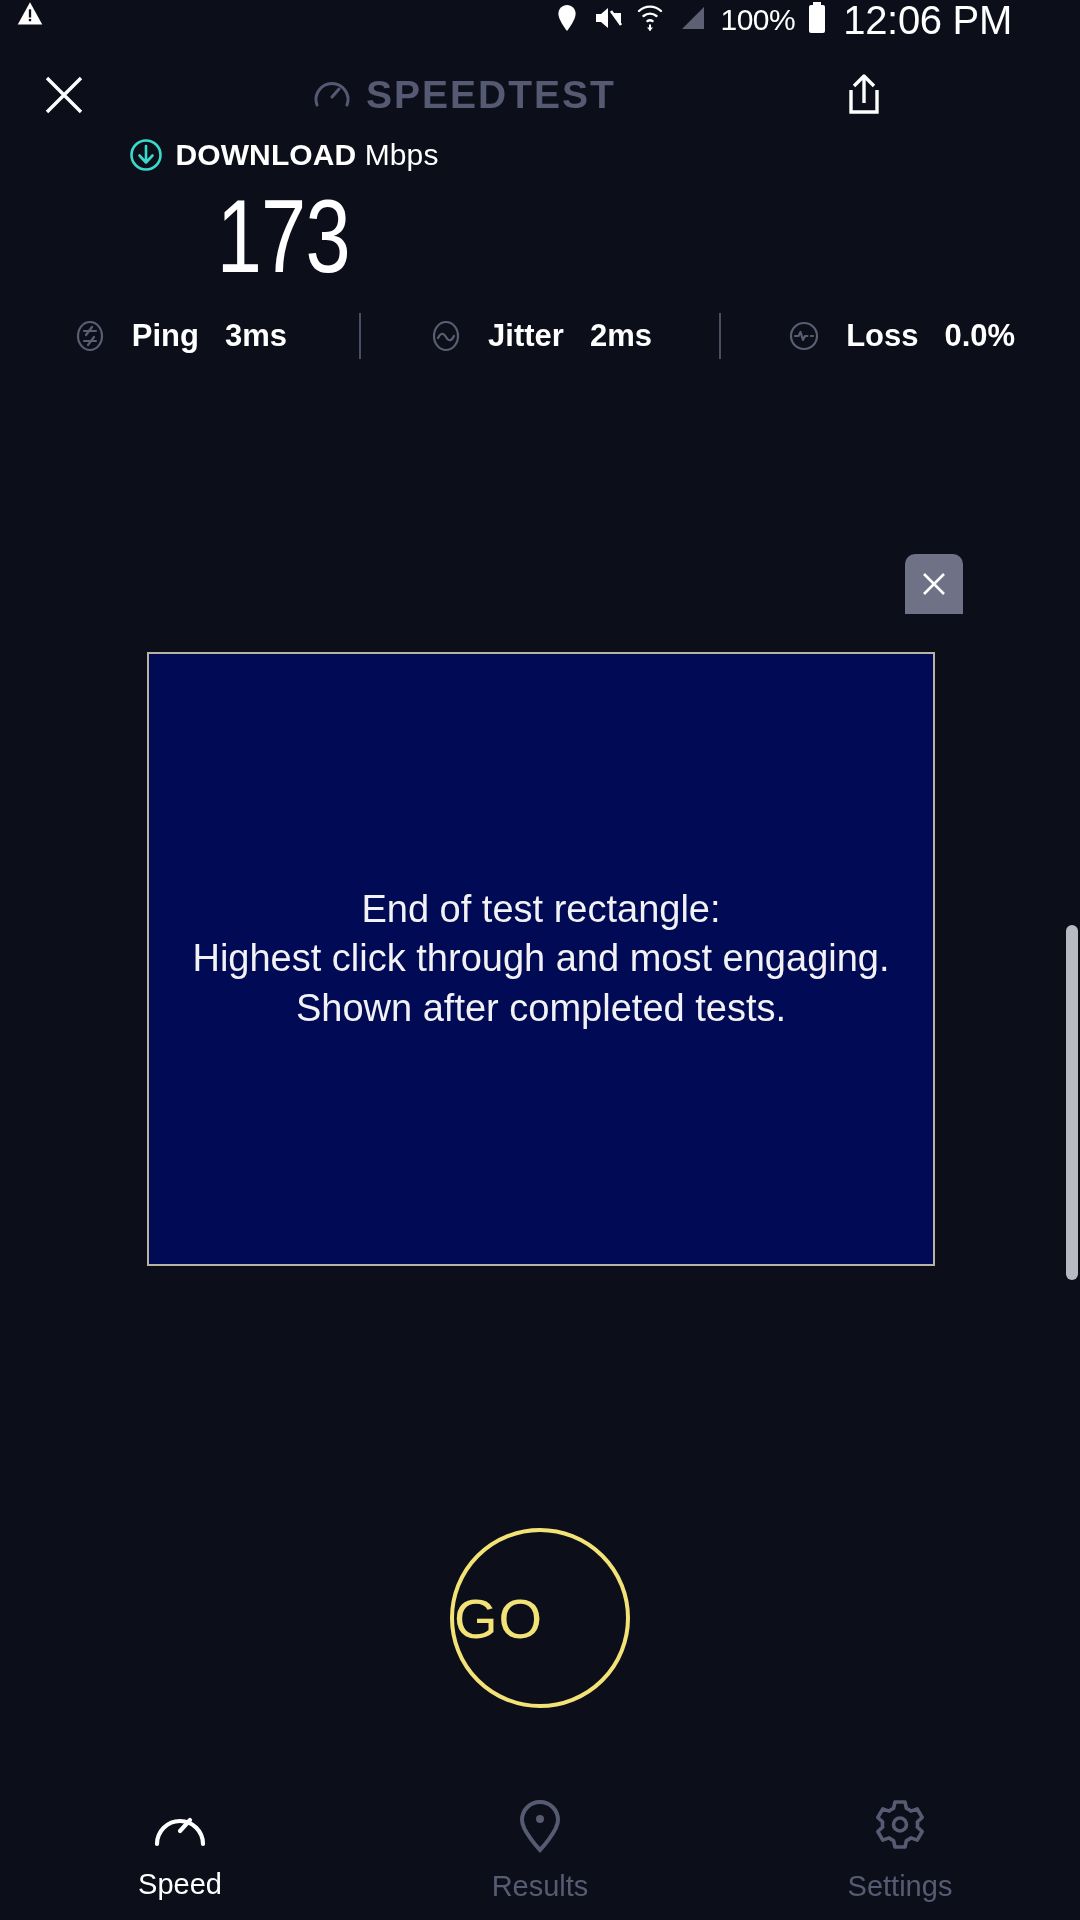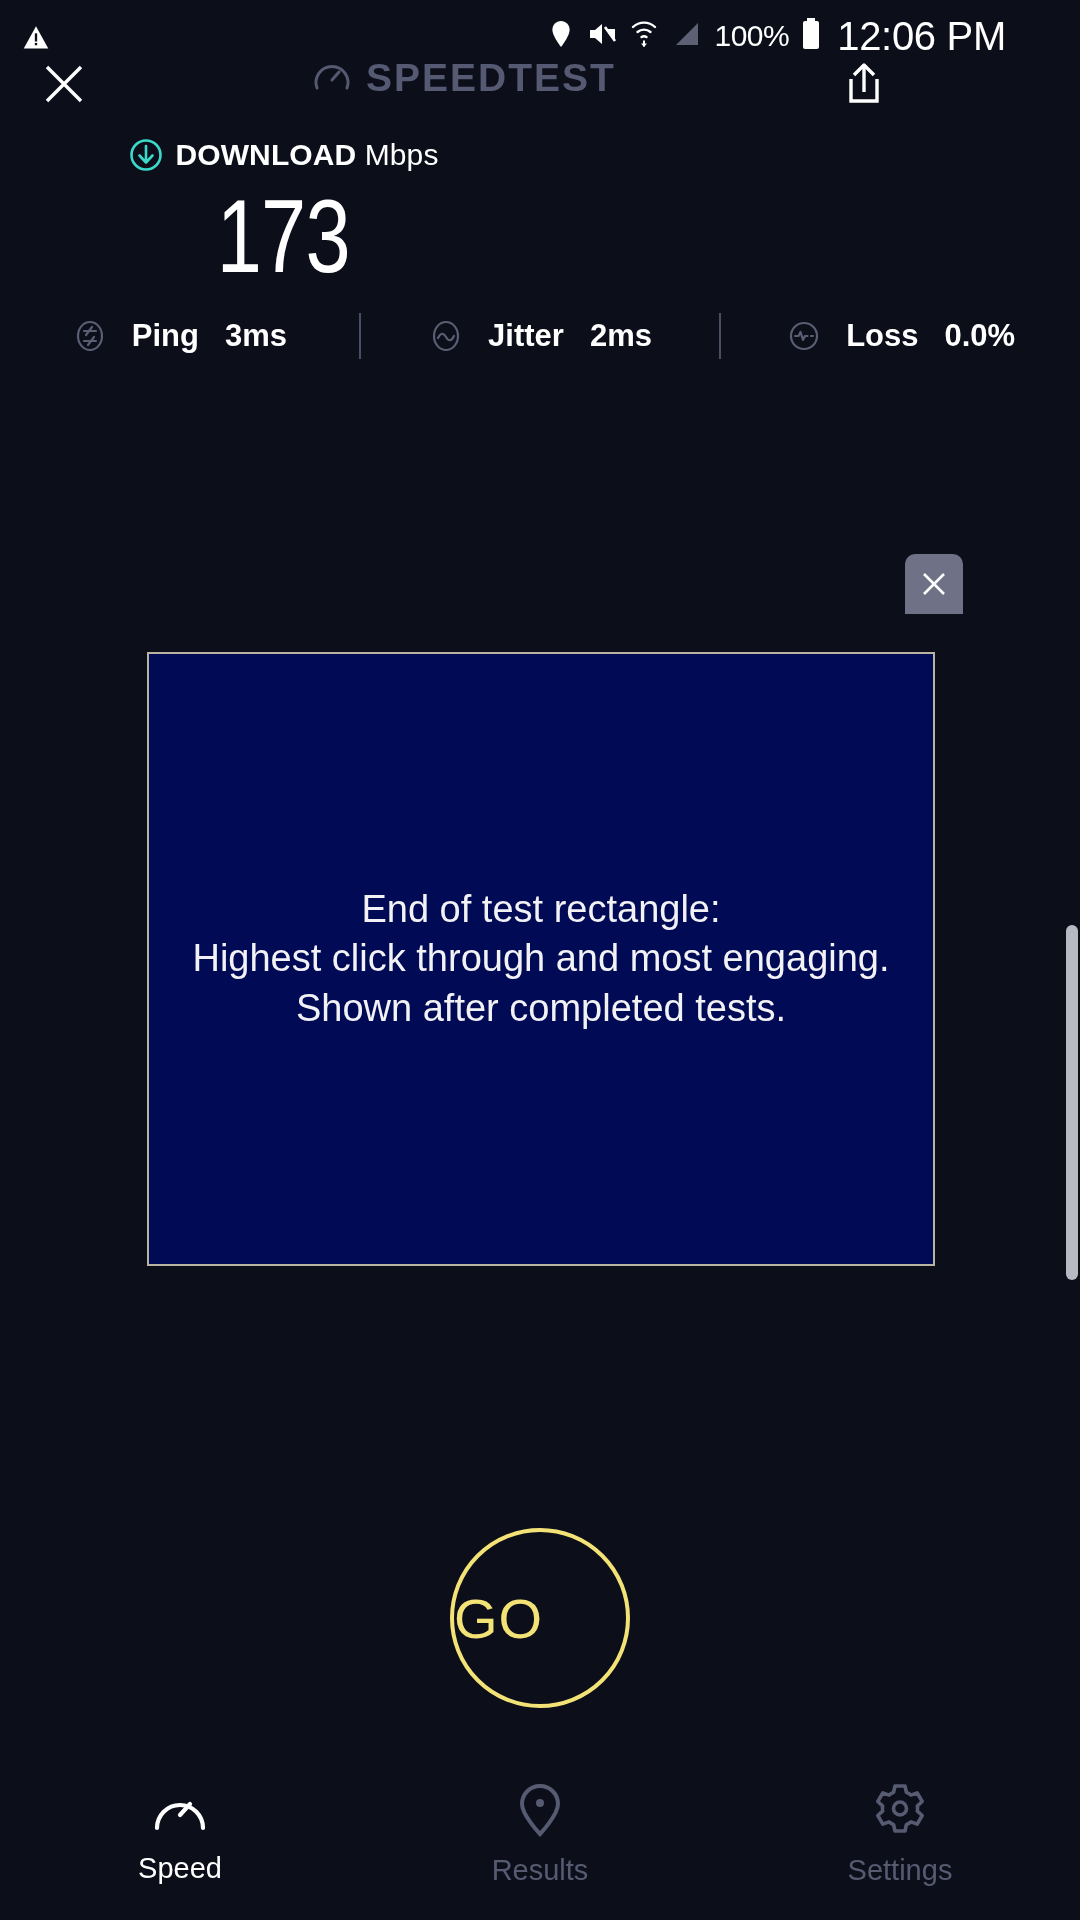--- a/index.html
+++ b/index.html
@@ -12,22 +12,22 @@
   .screen {
     position: relative;
     width: 1080px; height: 1920px;
     background: #0c0e1a;
   }
 
   
   .statusbar {
     position: absolute; top: 0; left: 0;
     width: 1028px; height: 56px;
-    display: flex; align-items: flex-end;
-    padding: 0 22px;
+    display: flex; align-items: flex-start;
+    padding: 0 16px;
     color: #ffffff;
   }
   .sb-left { display: flex; align-items: center; gap: 14px; }
   .sb-right {
     margin-left: auto;
     display: flex; align-items: center; gap: 13px;
   }
   .sb-icon { display: block; }
   .sb-battpct {
     font-size: 30px; font-weight: 400; letter-spacing: -0.5px;
@@ -35,21 +35,21 @@
   }
   .sb-time {
     font-size: 40px; font-weight: 400; letter-spacing: -0.3px;
     color: #ffffff; line-height: 1; margin-left: 4px;
   }
 
   
   .header {
     position: absolute; top: 56px; left: 0;
     width: 928px; height: 78px;
-    display: flex; align-items: flex-start;
+    display: flex; align-items: center;
     padding: 0 36px;
   }
   .hdr-close { width: 56px; height: 56px; display: flex; align-items: center; justify-content: center; cursor: pointer; }
   .hdr-logo {
     position: absolute; left: 0; right: 0;
     display: flex; align-items: center; justify-content: center;
     gap: 14px;
     pointer-events: none;
   }
   .hdr-logo-text {
@@ -162,21 +162,21 @@
   }
   .go-text {
     color: #f3e276;
     font-size: 56px;
     font-weight: 400;
     letter-spacing: 1px;
   }
 
   
   .navbar {
-    position: absolute; left: 0; bottom: 16px;
+    position: absolute; left: 0; bottom: 0;
     width: 1080px; height: 140px;
     display: flex;
   }
   .nav-item {
     flex: 1;
     display: flex; flex-direction: column;
     align-items: center; justify-content: center;
     gap: 16px;
     cursor: pointer;
   }

